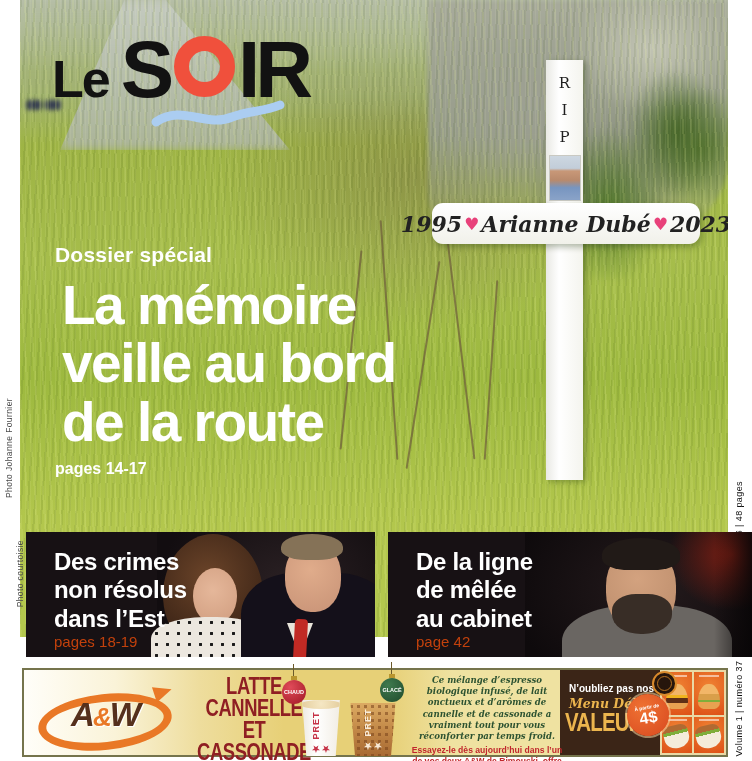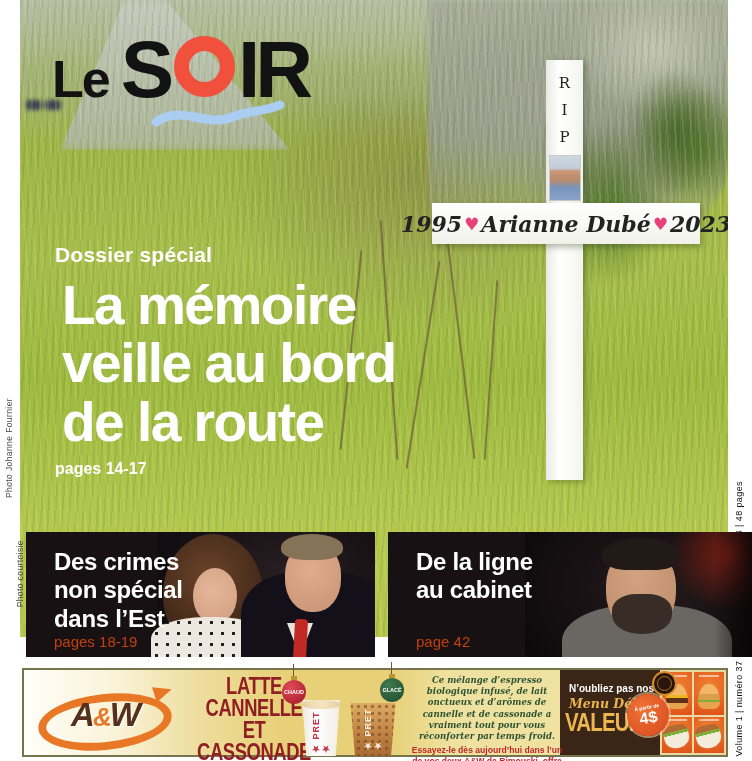--- a/index.html
+++ b/index.html
@@ -46,21 +46,21 @@
   .m-le{font-size:52px;font-weight:800;color:#121212;letter-spacing:-2px;padding-right:12px;}
   .m-big{font-size:80px;font-weight:800;color:#121212;letter-spacing:-5px;}
   .m-o{width:31px;height:31px;border:15px solid #f0503c;border-radius:50%;margin:0 3px -1px 5px;}
   .m-wave{position:absolute;left:128px;top:98px;}
 
   
   .cross-post{position:absolute;left:526px;top:60px;width:37px;height:420px;
     background:linear-gradient(90deg,#e9e9e4,#ffffff 35%,#f4f4ee);box-shadow:3px 2px 6px rgba(40,60,20,.35);}
   .cross-bar{position:absolute;left:412px;top:203px;width:268px;height:41px;
     background:linear-gradient(180deg,#ffffff,#f1f1ea);box-shadow:2px 3px 6px rgba(40,60,20,.35);
-    display:flex;align-items:center;justify-content:center;}
+    display:flex;align-items:center;justify-content:center;border-radius:11px;}
   .rip{position:absolute;left:526px;top:70px;width:37px;text-align:center;
     font-family:"DejaVu Serif",serif;font-size:15px;color:#1e1e1e;line-height:27px;}
   .cross-photo{position:absolute;left:529px;top:155px;width:30px;height:44px;border:1px solid #c9c9c2;
     background:linear-gradient(180deg,#cdd7e1 0%,#c2cdd9 28%,#c89878 34%,#b98a6c 55%,#7795c0 72%,#8aa3c8 100%);}
   .memorial{font-family:"DejaVu Serif",serif;font-style:italic;font-weight:700;font-size:22px;color:#222;
     display:flex;align-items:center;gap:1px;white-space:nowrap;}
   .memorial .heart{color:#e8417a;font-size:17px;font-style:normal;padding:0 1px;}
 
   .kicker{position:absolute;left:35px;top:243px;color:#fff;font-size:21px;font-weight:600;letter-spacing:.2px;}
   .headline{position:absolute;left:32px;top:276px;color:#fff;font-size:55px;font-weight:700;line-height:1.06;letter-spacing:-1.5px;margin-left:10px;}
@@ -232,37 +232,38 @@
       <div class="w-face"></div>
       <div class="w-dress"></div>
       <div class="m-suit"></div>
       <div class="m-shirt"></div>
       <div class="m-tie"></div>
       <div class="m-head"></div>
       <div class="m-hair"></div>
     </div>
     <div class="t-title">
       <div>Des crimes</div>
-      <div>non spécial</div>
+      <div>non résolus</div>
       <div>dans l’Est</div>
     </div>
     <div class="t-pages">pages 18-19</div>
   </div>
 
   <div class="vtext credit-t2">Photo courtoisie</div>
   <div class="teaser-box tb2">
     <div class="t-art art2">
       <div class="p-sweater"></div>
       <div class="p-head"></div>
       <div class="p-hair"></div>
       <div class="p-beard"></div>
       <div class="p-shadow"></div>
     </div>
     <div class="t-title">
       <div>De la ligne</div>
+      <div>de mêlée</div>
       <div>au cabinet</div>
     </div>
     <div class="t-pages">page 42</div>
   </div>
 
   <div class="ad">
     <div class="ad-inner">
 
       <div class="aw">
         <div class="aw-oval"></div>

